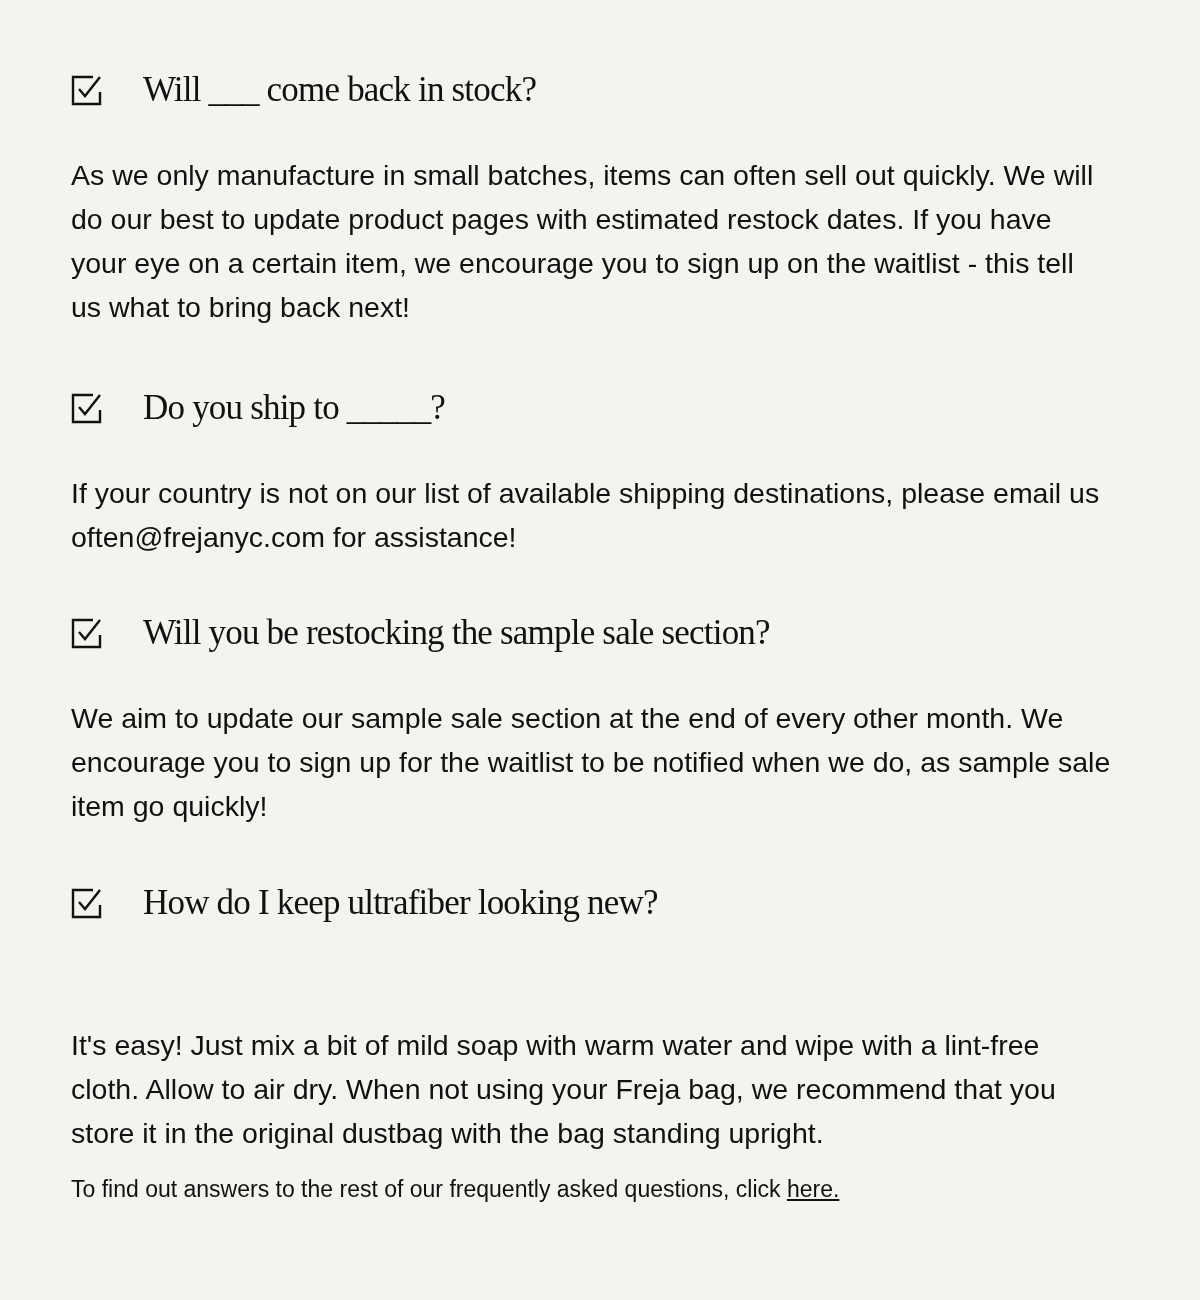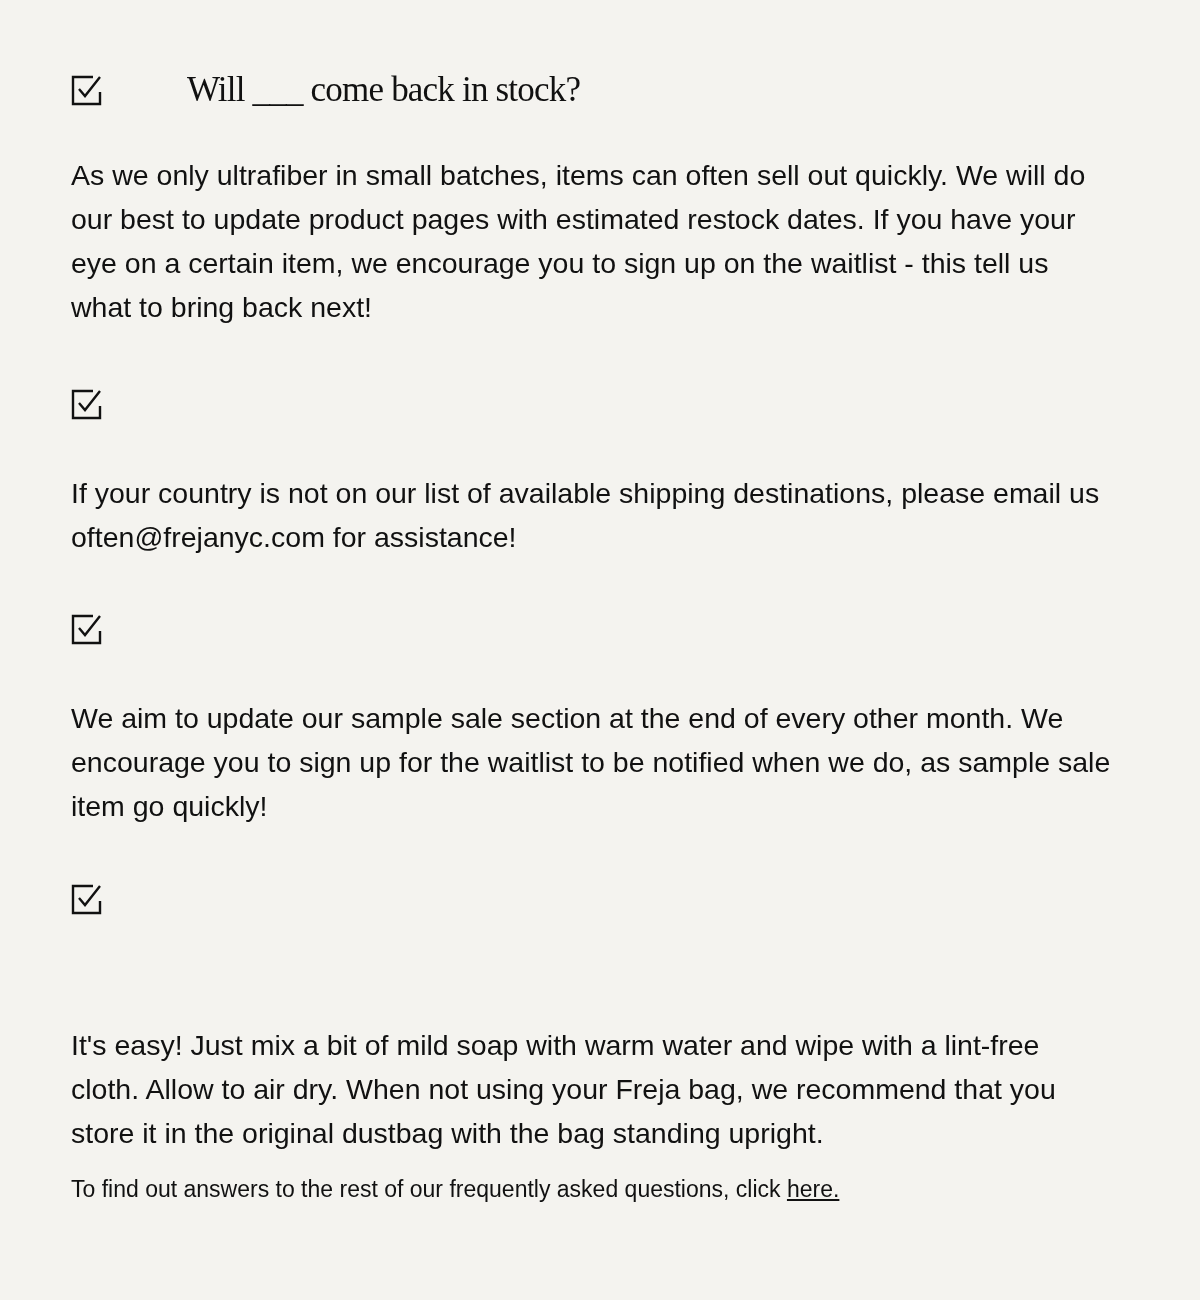--- a/index.html
+++ b/index.html
@@ -2,21 +2,21 @@
 <html><head>
 <meta charset="utf-8">
 <style>
   html, body { margin:0; padding:0; }
   body {
     width:1200px; height:1300px; background:#f4f3ef; color:#111;
     font-family:"Liberation Sans", sans-serif; overflow:hidden;
   }
   .wrap { position:absolute; left:71px; top:0; width:1040px; }
   .q {
-    position:absolute; left:0; display:flex; align-items:center;gap:44px;
+    position:absolute; left:0; display:flex; align-items:center;
   }
   .q .box { width:32px; height:32px; margin-right:40px; }
   .q .title {
     font-family:"Liberation Serif", serif; font-size:35px; letter-spacing:-0.8px;
     color:#111; white-space:nowrap;
   }
   .ans {
     position:absolute; left:0; width:1040px; font-size:28.5px; line-height:44px; color:#111;
   }
   .footer { position:absolute; left:0; font-size:23px; line-height:36px; width:1000px; }
@@ -27,42 +27,45 @@
 
 <div class="wrap">
 
   <div class="q" style="top:70px">
     <svg class="box" viewBox="0 0 32 32">
         <path d="M22 3 H2 V30 H29 V18" fill="none" stroke="#111" stroke-width="2.4"></path>
         <path d="M8 15 L14 22 L29 3" fill="none" stroke="#111" stroke-width="2.4"></path>
       </svg>
     <span class="title">Will ___ come back in stock?</span>
   </div>
-  <div class="ans" style="top:153px">As we only ultrafiber in small batches, items can often sell out quickly. We will do our best to update product pages with estimated restock dates. If you have your eye on a certain item, we encourage you to sign up on the waitlist - this tell us what to bring back next!</div>
+  <div class="ans" style="top:153px">As we only manufacture in small batches, items can often sell out quickly. We will do our best to update product pages with estimated restock dates. If you have your eye on a certain item, we encourage you to sign up on the waitlist - this tell us what to bring back next!</div>
 
   <div class="q" style="top:388px">
     <svg class="box" viewBox="0 0 32 32">
         <path d="M22 3 H2 V30 H29 V18" fill="none" stroke="#111" stroke-width="2.4"></path>
         <path d="M8 15 L14 22 L29 3" fill="none" stroke="#111" stroke-width="2.4"></path>
       </svg>
+    <span class="title">Do you ship to _____?</span>
   </div>
   <div class="ans" style="top:471px">If your country is not on our list of available shipping destinations, please email us often@frejanyc.com for assistance!</div>
 
   <div class="q" style="top:613px">
     <svg class="box" viewBox="0 0 32 32">
         <path d="M22 3 H2 V30 H29 V18" fill="none" stroke="#111" stroke-width="2.4"></path>
         <path d="M8 15 L14 22 L29 3" fill="none" stroke="#111" stroke-width="2.4"></path>
       </svg>
+    <span class="title">Will you be restocking the sample sale section?</span>
   </div>
   <div class="ans" style="top:696px">We aim to update our sample sale section at the end of every other month. We encourage you to sign up for the waitlist to be notified when we do, as sample sale item go quickly!</div>
 
   <div class="q" style="top:883px">
     <svg class="box" viewBox="0 0 32 32">
         <path d="M22 3 H2 V30 H29 V18" fill="none" stroke="#111" stroke-width="2.4"></path>
         <path d="M8 15 L14 22 L29 3" fill="none" stroke="#111" stroke-width="2.4"></path>
       </svg>
+    <span class="title">How do I keep ultrafiber looking new?</span>
   </div>
   <div class="ans" style="top:1023px">It's easy! Just mix a bit of mild soap with warm water and wipe with a lint-free cloth. Allow to air dry. When not using your Freja bag, we recommend that you store it in the original dustbag with the bag standing upright.</div>
 
   <div class="footer" style="top:1171px">
     <span>To find out answers to the rest of our frequently asked questions, click </span><a href="#">here.</a>
   </div>
 </div>
 
 </body></html>

